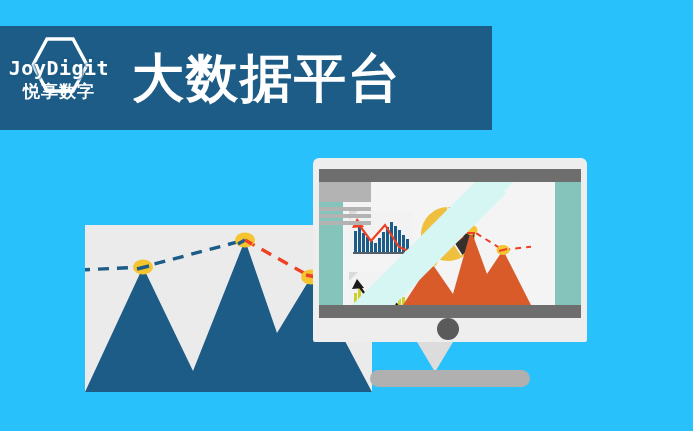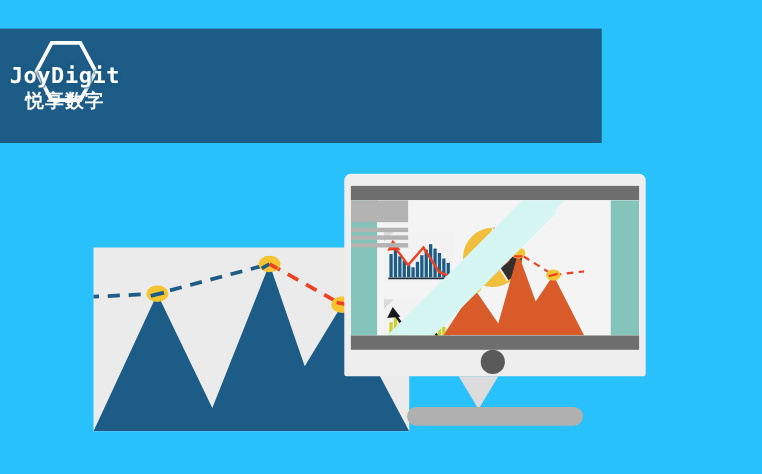--- a/index.html
+++ b/index.html
@@ -12,21 +12,21 @@
     width:693px;
     height:431px;
     overflow:hidden;
     background:#29c1fb;
   }
 
   
   #header-banner{
     position:absolute;
     left:0px; top:26px;
-    width:547px; height:104px;
+    width:492px; height:104px;
     background:#1d5c86;
     display:flex;
     align-items:center;
   }
   #brand-logo{
     position:relative;
     width:118px; height:100px;
     flex:0 0 118px;
     display:flex;
     flex-direction:column;
@@ -189,20 +189,21 @@
   <div id="header-banner">
 
     <div id="brand-logo">
       <svg id="hexagon-mark" viewBox="0 0 60 58">
         <polygon points="17,3 43,3 57,29 43,55 17,55 3,29" fill="none" stroke="#ffffff" stroke-width="3.4"></polygon>
       </svg>
       <div id="brand-latin">JoyDigit</div>
       <div id="brand-cn">悦享数字</div>
     </div>
 
+    <div id="banner-title">大数据平台</div>
   </div>
 
   <div id="left-chart-panel">
     <svg id="left-chart-svg" viewBox="0 0 287 167">
 
       <polygon fill="#1d5c86" points="0,167 58,42 108,146 160,15 192,108 226,52 287,167 287,167 0,167"></polygon>
 
       <polyline fill="none" stroke="#1d5c86" stroke-width="3.4" stroke-dasharray="11 8" points="-6,45 58,42 160,15"></polyline>
 
       <polyline fill="none" stroke="#ee4023" stroke-width="3.4" stroke-dasharray="11 8" points="160,15 226,52 292,52"></polyline>

